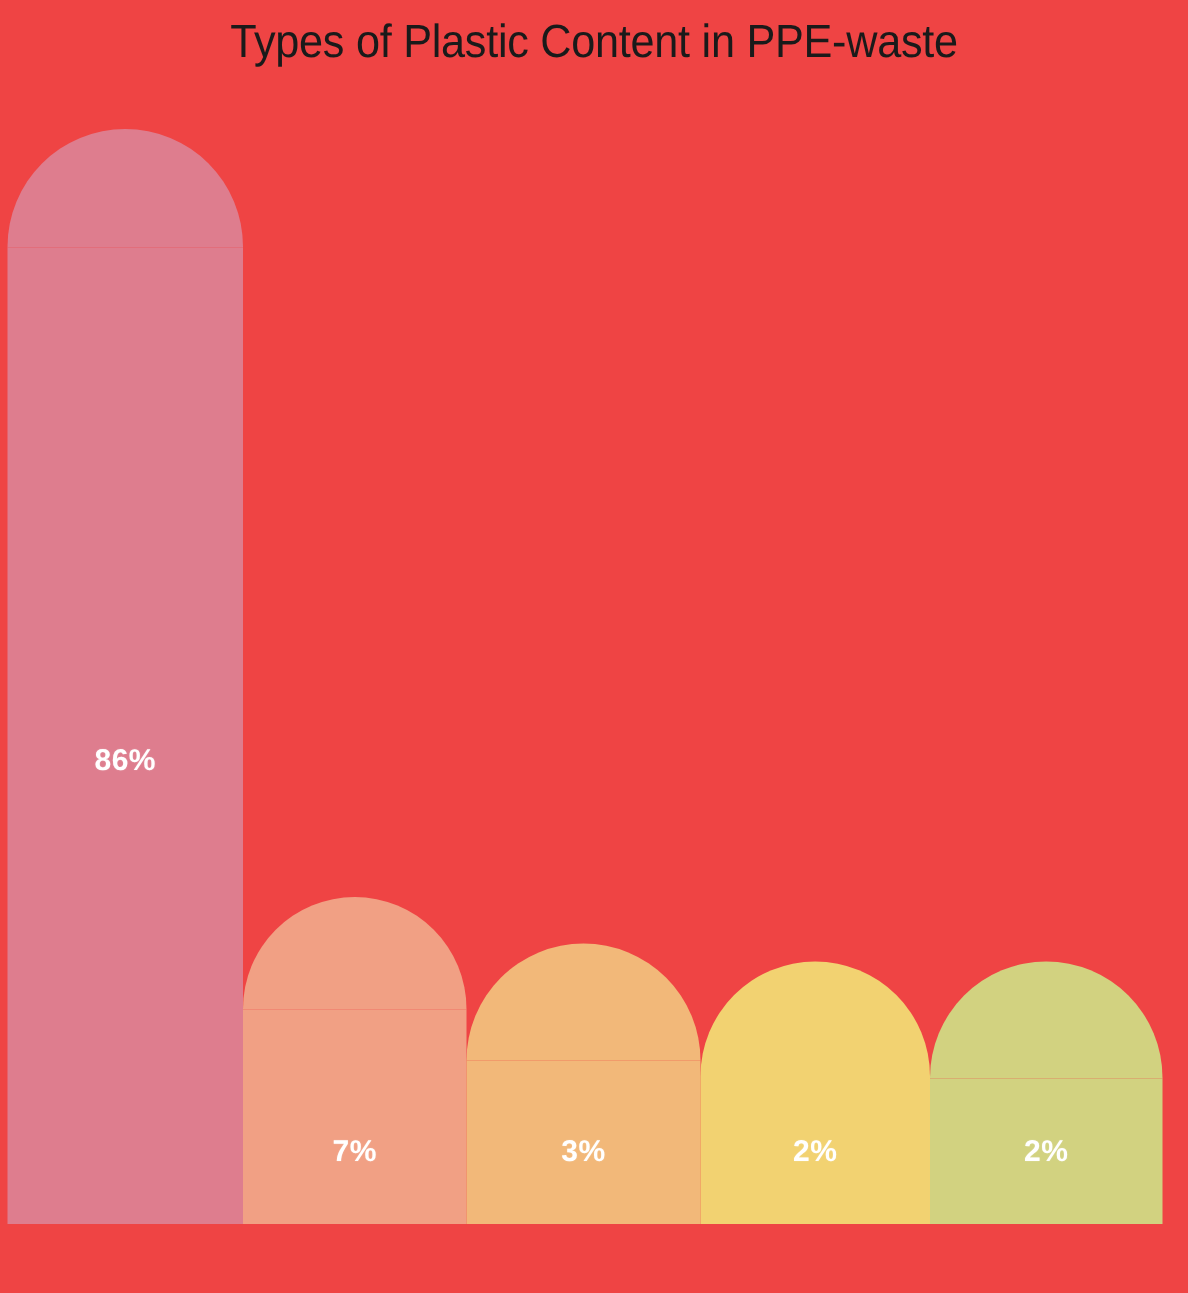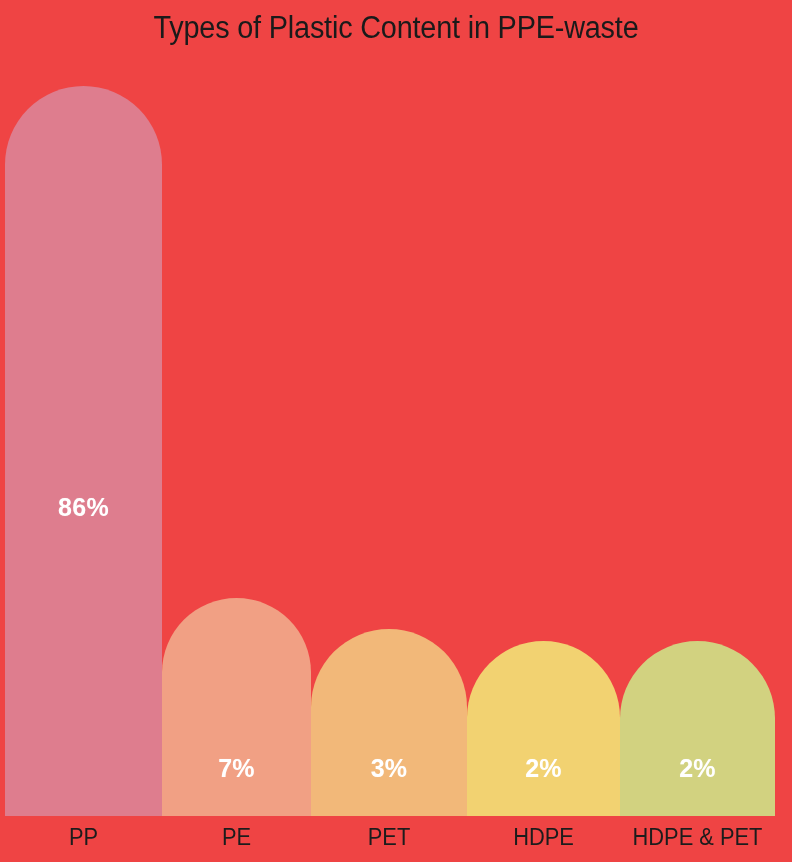--- a/index.html
+++ b/index.html
@@ -76,21 +76,21 @@
   }
 
   .bar-value {
     position: absolute;
     left: 0;
     width: 100%;
     text-align: center;
     color: #ffffff;
     font-family: "Liberation Sans", sans-serif;
     font-weight: bold;
-    font-size: 25px;
+    font-size: 20px;
     letter-spacing: 0.3px;
     line-height: 25px;
     text-shadow: 0 0 1px rgba(255,255,255,0.35);
   }
 
   
   #category-axis {
     position: absolute;
     left: 0;
     top: 816px;
@@ -148,21 +148,14 @@
       </div>
       <div class="bar-group" style="left: 620px; width: 155px; height: 175px;">
         <div class="bar" style="height: 175px;">
           <div class="bar-body" style="height: 97.5px; background: rgb(210, 210, 128);"></div>
           <div class="bar-cap" style="height: 77.5px; bottom: 97.5px; background: rgb(210, 210, 128);"></div>
           <div class="bar-value" style="top: 115px;">2%</div>
         </div>
       </div>
     </div>
 
-  <div id="category-axis">
-      <div class="cat-label" style="left: 5px; width: 157px;">PP</div>
-      <div class="cat-label" style="left: 162px; width: 149px;">PE</div>
-      <div class="cat-label" style="left: 311px; width: 156px;">PET</div>
-      <div class="cat-label" style="left: 467px; width: 153px;">HDPE</div>
-      <div class="cat-label" style="left: 620px; width: 155px;">HDPE &amp; PET</div>
-    </div>
 
 </div>
 
 </body></html>

